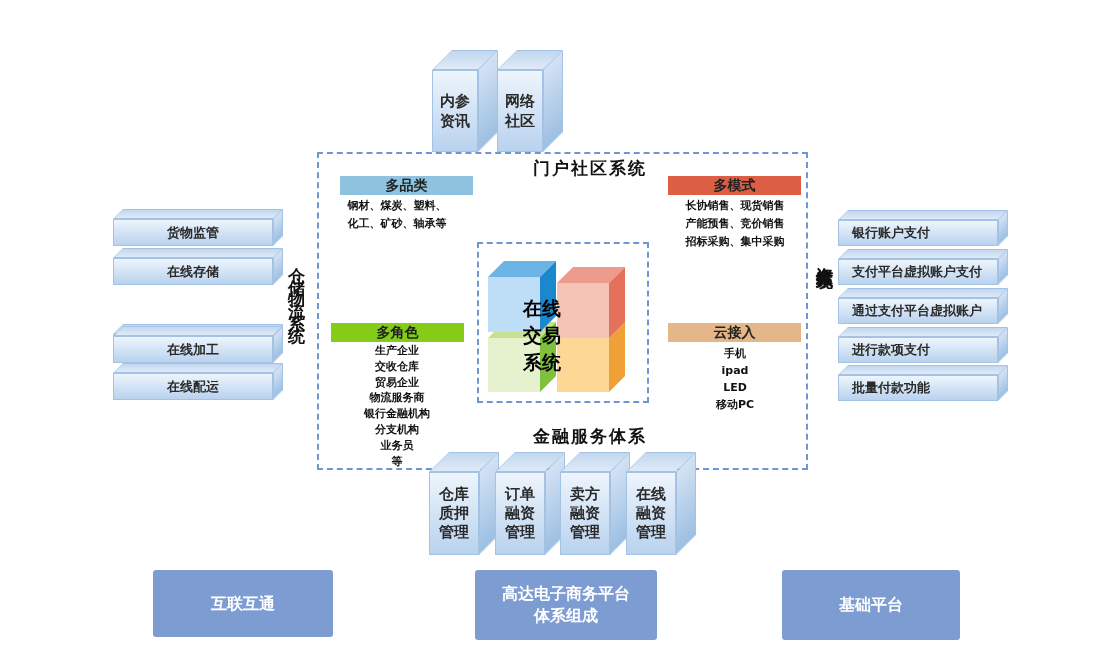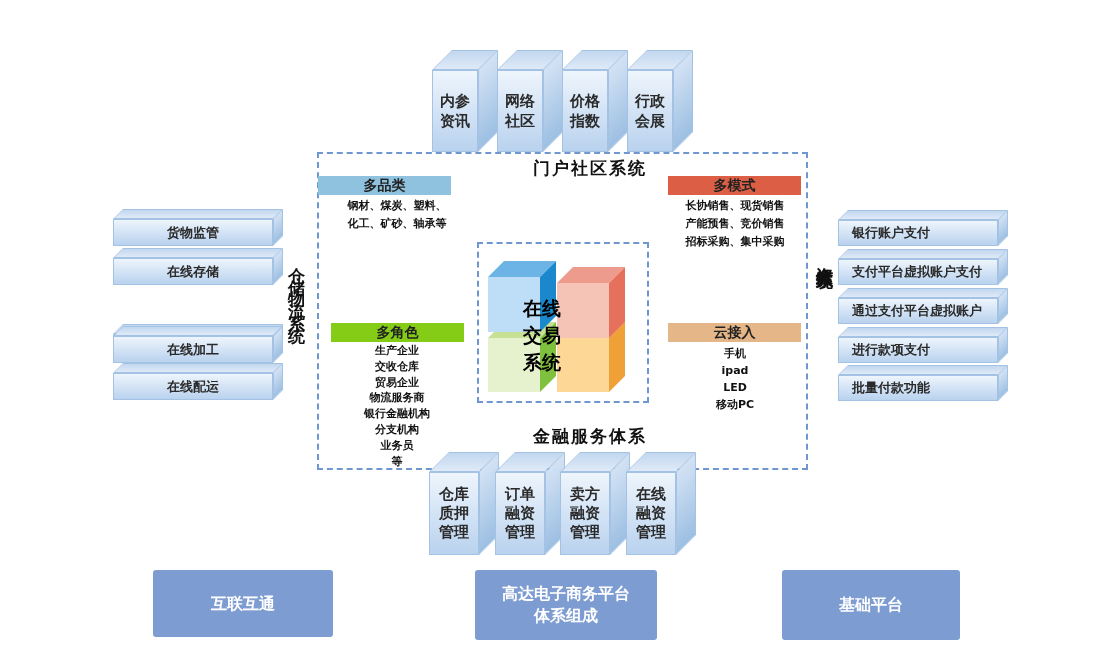--- a/index.html
+++ b/index.html
@@ -75,36 +75,20 @@
       </div>
   </div>
   <div class="b3 d20" style="left:497px;top:70px;width:46px;height:82px;">
     <div class="b3t"></div>
     <div class="b3s"></div>
     <div class="b3f">
         <span class="lbl lbl-2line">网络
 社区</span>
       </div>
   </div>
-  <div class="b3 d20" style="left:562px;top:70px;width:46px;height:82px;">
-    <div class="b3t"></div>
-    <div class="b3s"></div>
-    <div class="b3f">
-        <span class="lbl lbl-2line">价格
-指数</span>
-      </div>
-  </div>
-  <div class="b3 d20" style="left:627px;top:70px;width:46px;height:82px;">
-    <div class="b3t"></div>
-    <div class="b3s"></div>
-    <div class="b3f">
-        <span class="lbl lbl-2line">行政
-会展</span>
-      </div>
-  </div>
 
   <div class="b3 d10" style="left:113px;top:219px;width:160px;height:27px;">
     <div class="b3t"></div>
     <div class="b3s"></div>
     <div class="b3f">
         <span class="lbl lbl-slab">货物监管</span>
       </div>
   </div>
   <div class="b3 d10" style="left:113px;top:258px;width:160px;height:27px;">
     <div class="b3t"></div>
@@ -164,21 +148,21 @@
       </div>
   </div>
   <div class="b3 d10 slab-left-align" style="left:838px;top:375px;width:160px;height:26px;">
     <div class="b3t"></div>
     <div class="b3s"></div>
     <div class="b3f">
         <span class="lbl lbl-slab">批量付款功能</span>
       </div>
   </div>
 
-  <div class="phead" style="left: 318px; top: 176px; background-color: rgb(142, 194, 222);">多品类</div>
+  <div class="phead" style="left: 340px; top: 176px; background-color: rgb(142, 194, 222);">多品类</div>
   <div class="pbody" style="left:318px;top:197px;width:158px;line-height:18px;">钢材、煤炭、塑料、
 化工、矿砂、轴承等</div>
 
   <div class="phead" style="left: 668px; top: 176px; background-color: rgb(220, 95, 69);">多模式</div>
   <div class="pbody" style="left:655px;top:197px;width:160px;line-height:18px;">长协销售、现货销售
 产能预售、竞价销售
 招标采购、集中采购</div>
 
   <div class="phead" style="left: 331px; top: 323px; background-color: #84cc16;">多角色</div>
   <div class="pbody" style="left:318px;top:343px;width:158px;line-height:15.8px;">生产企业

